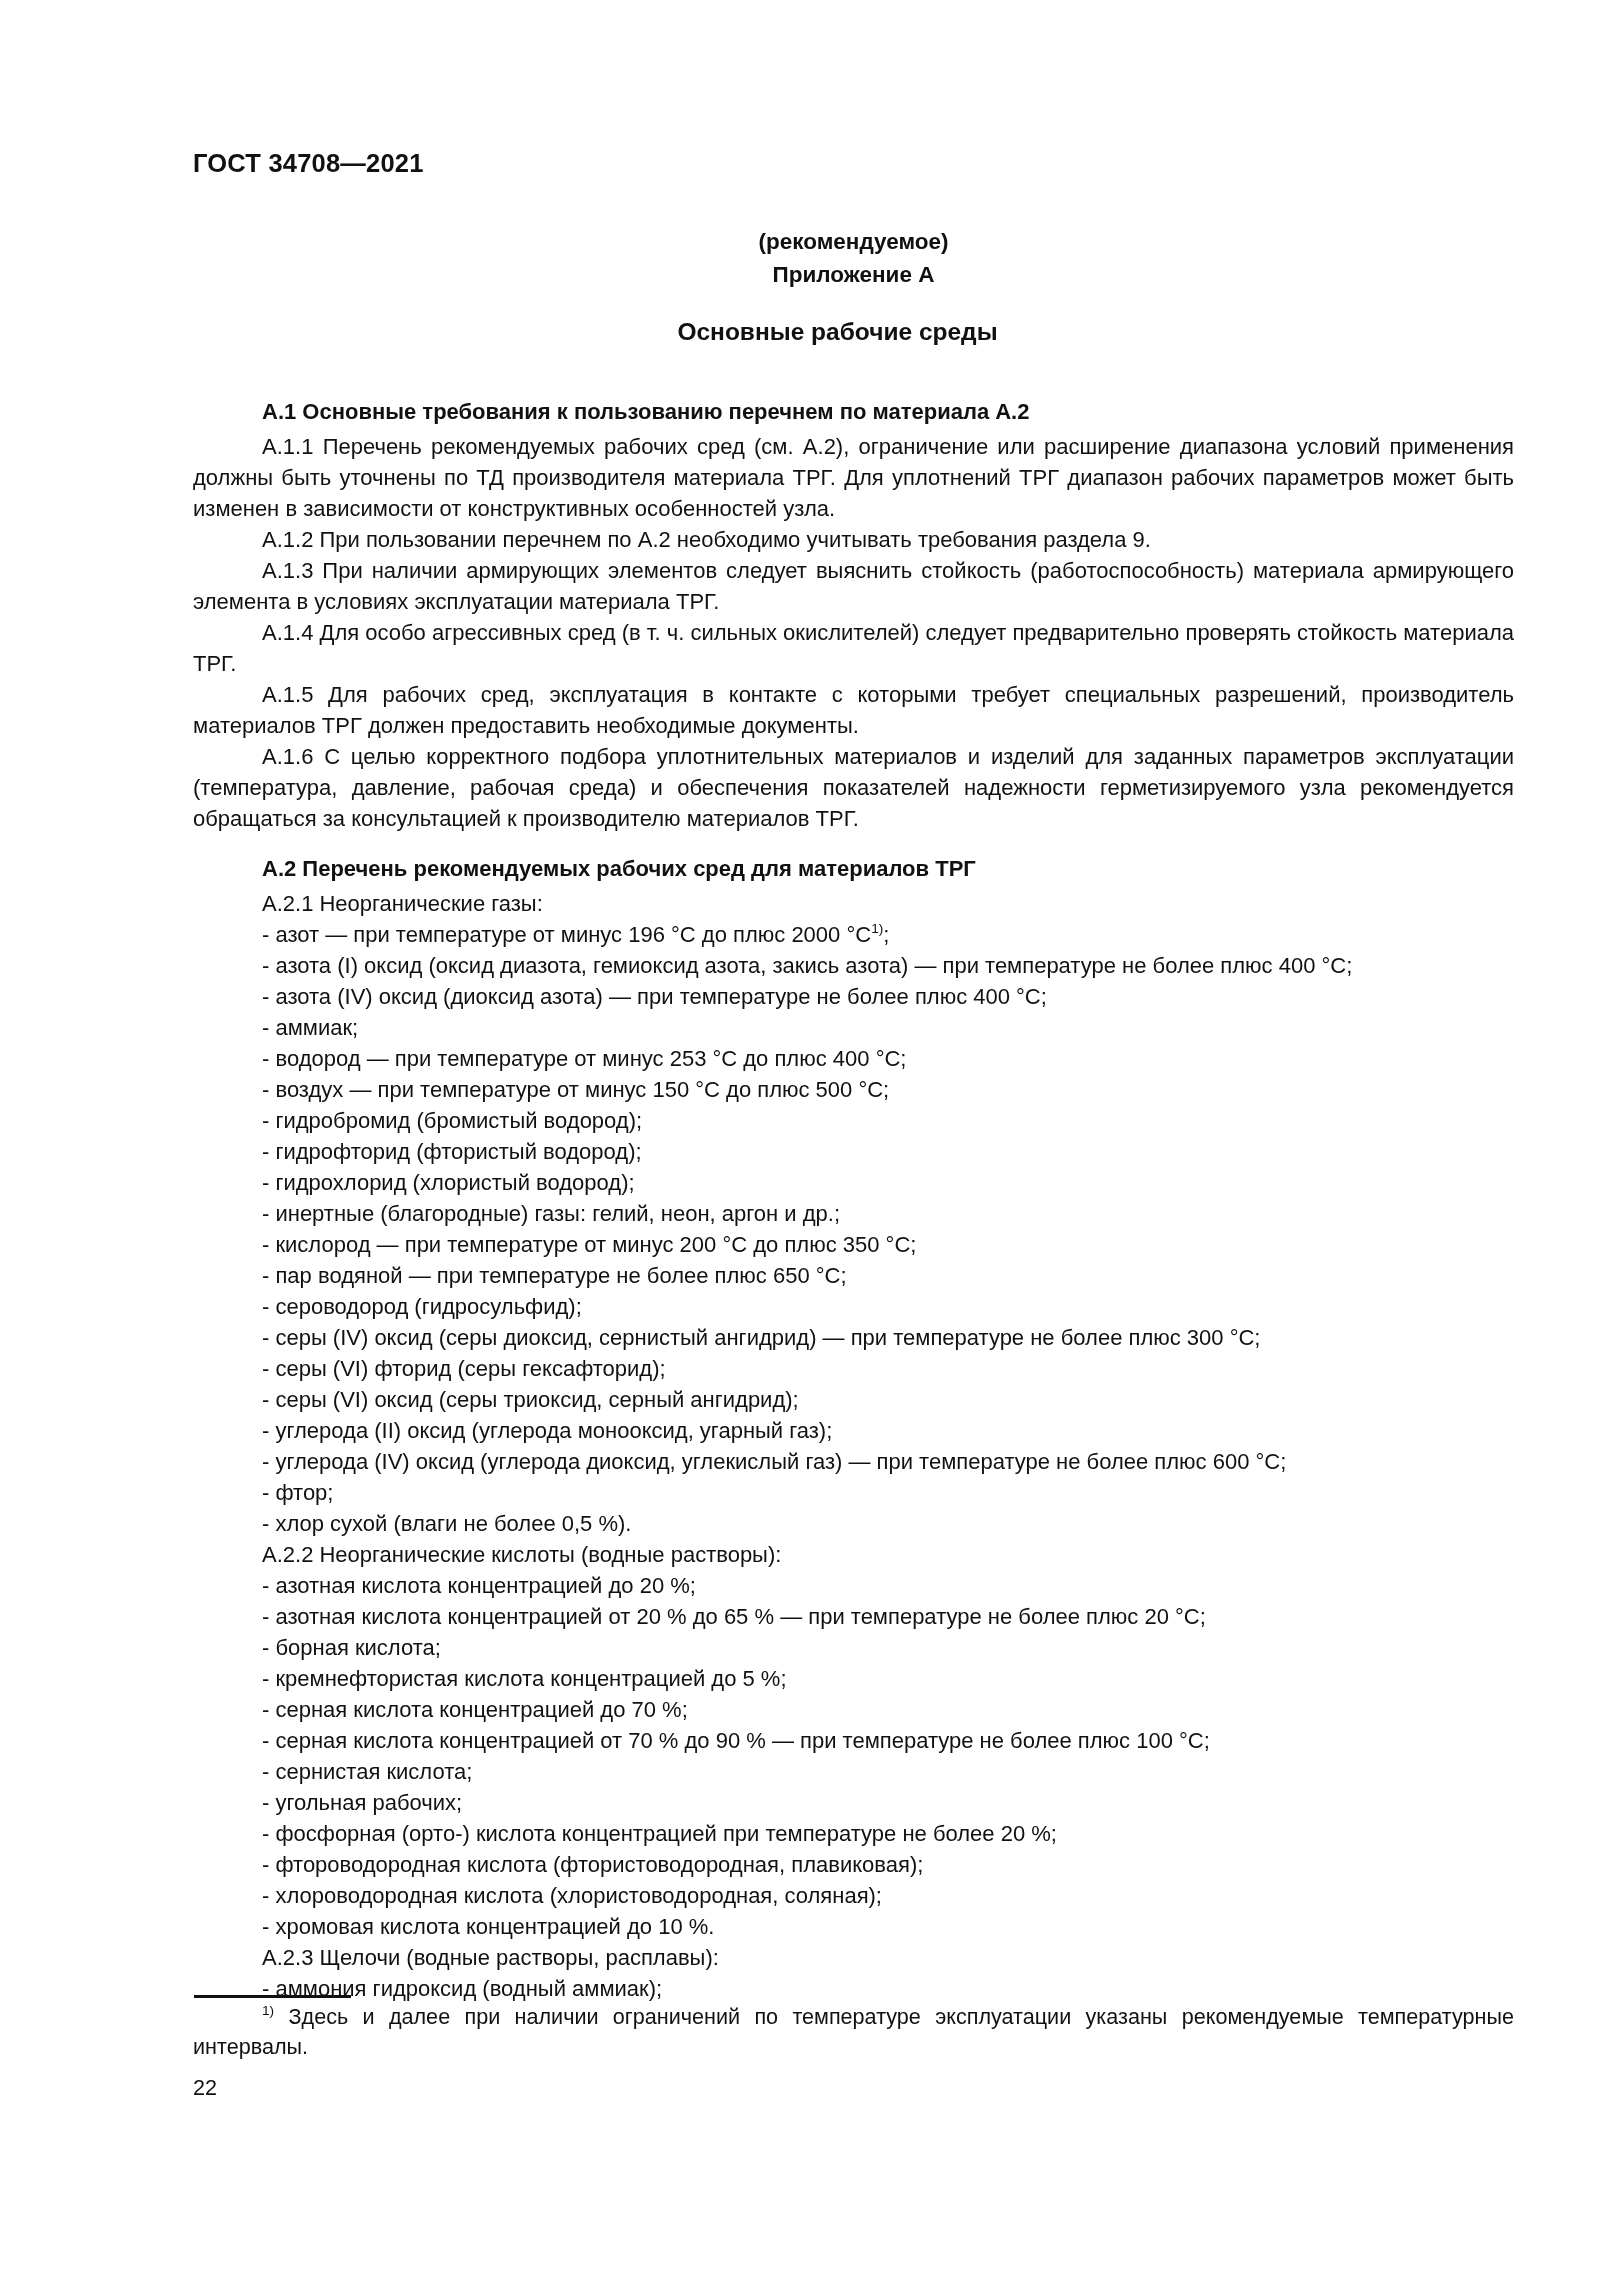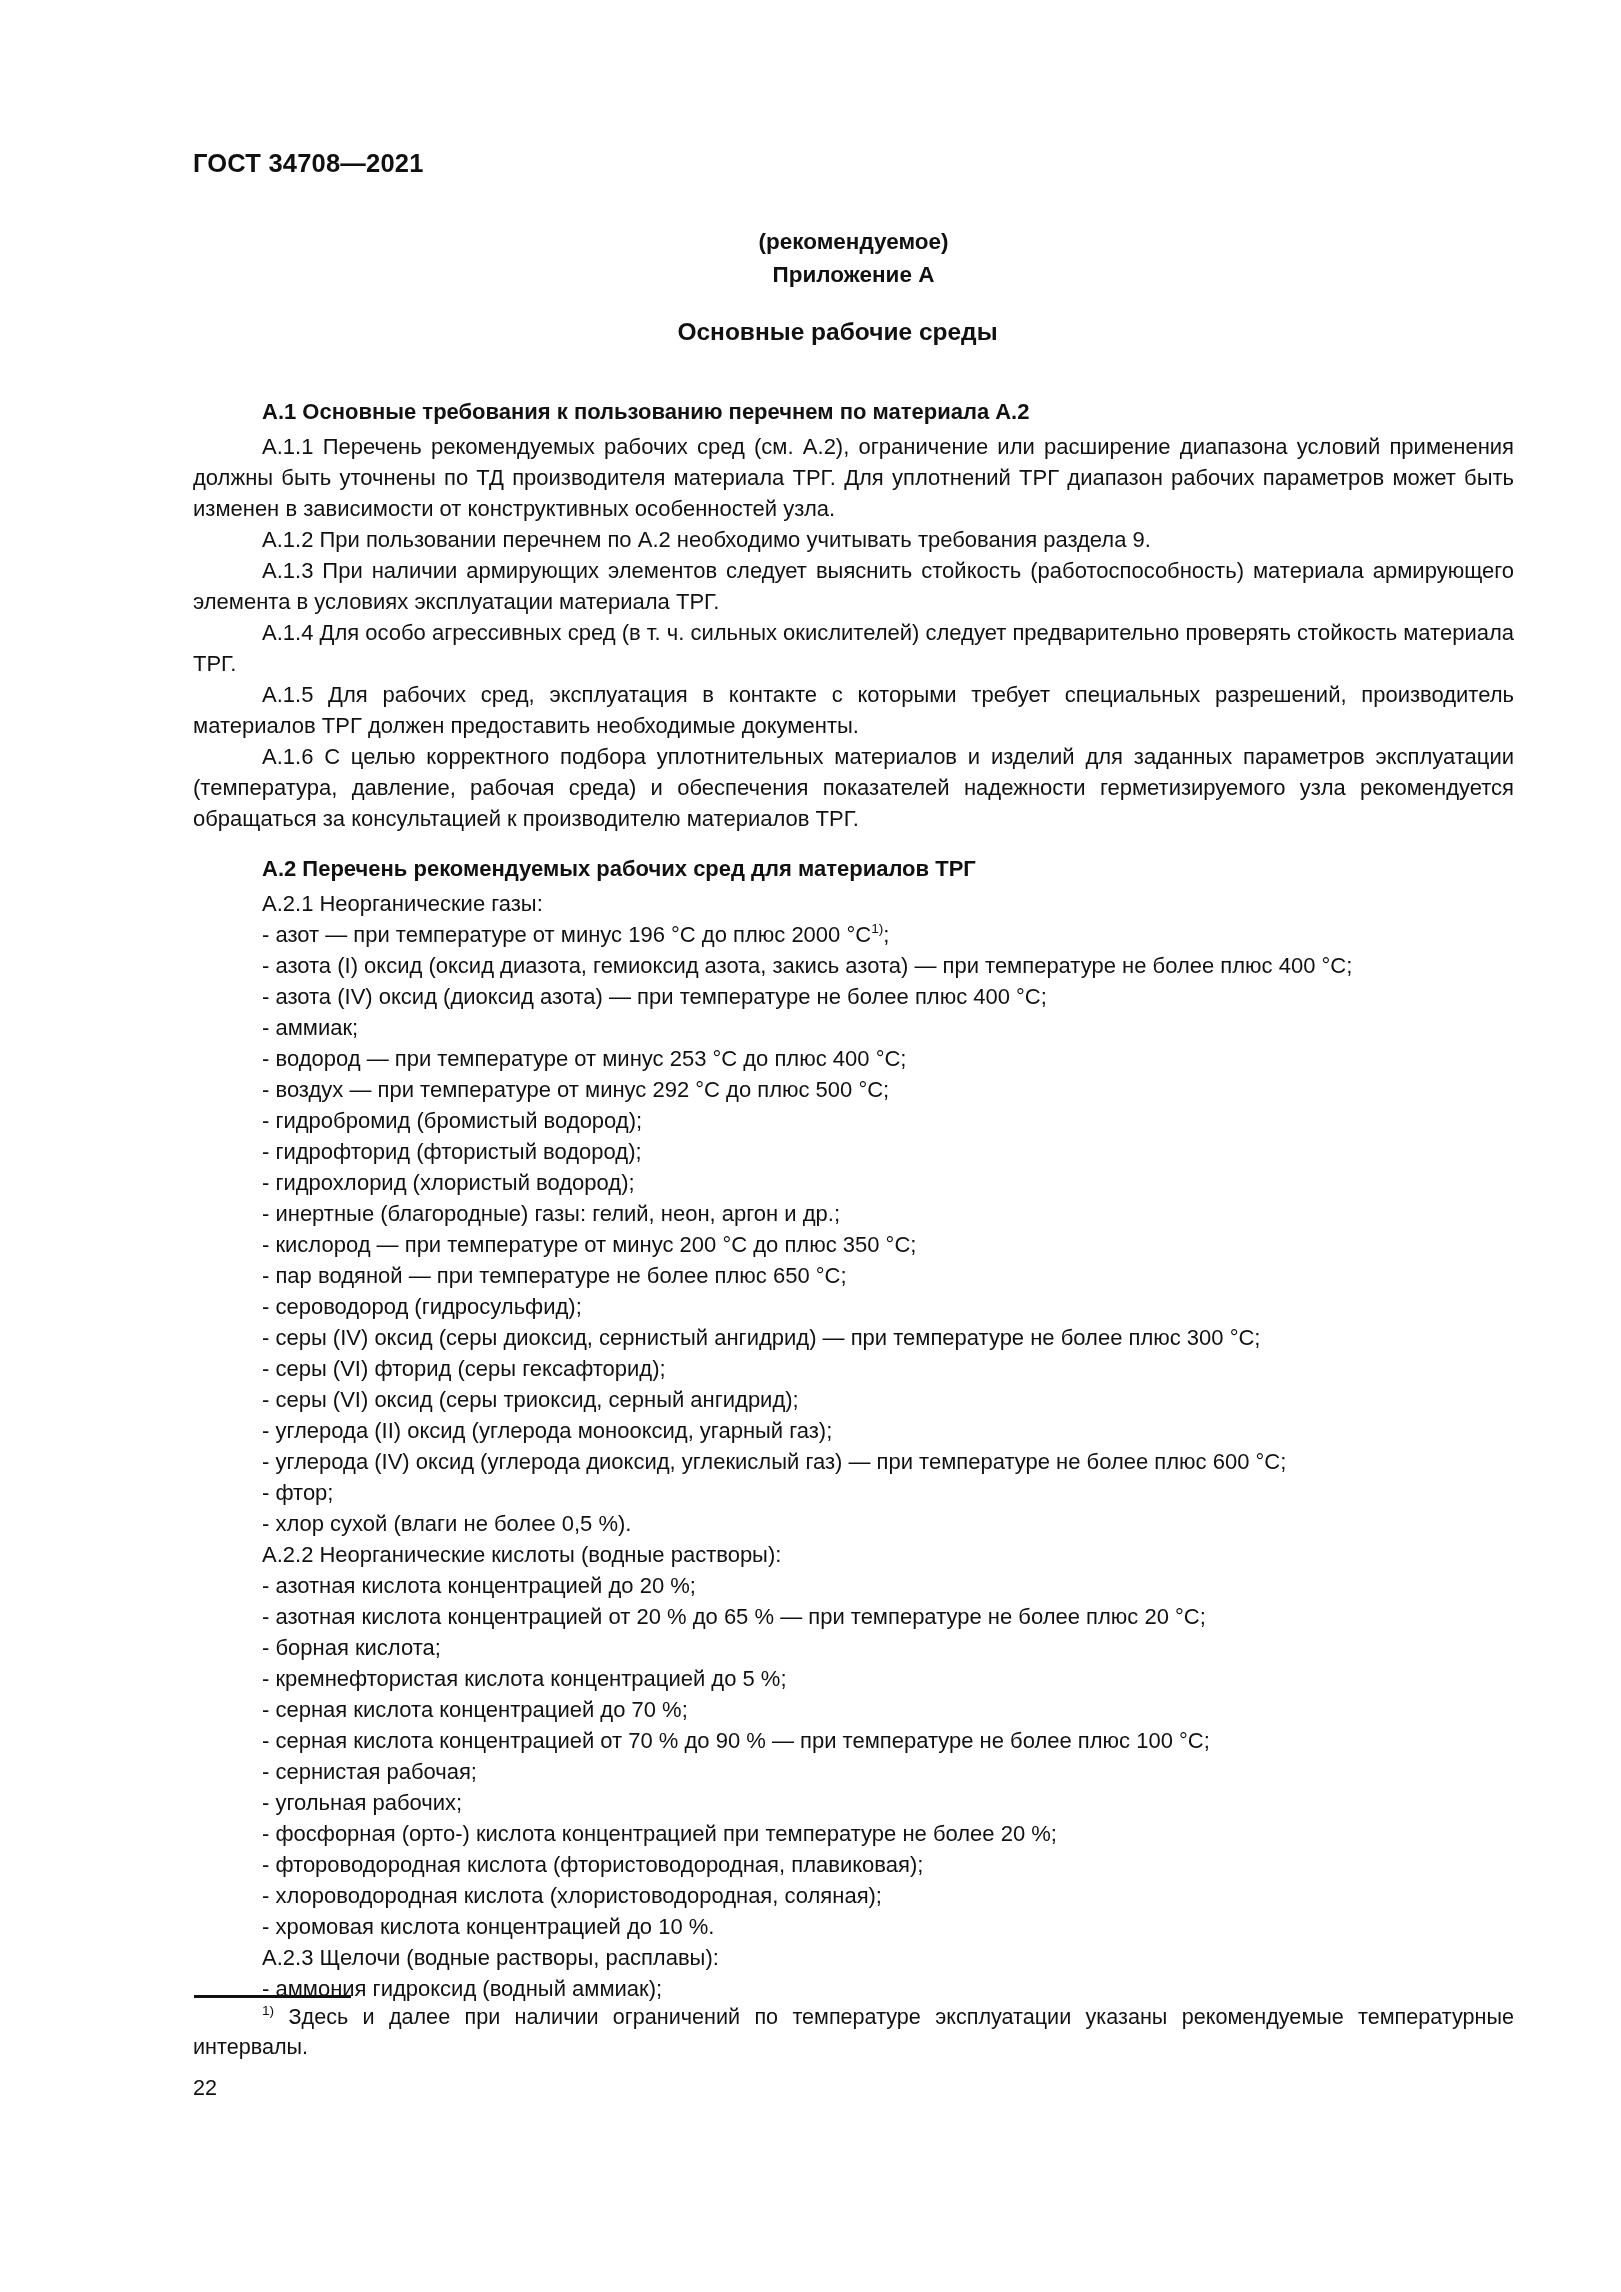--- a/index.html
+++ b/index.html
@@ -62,21 +62,21 @@
 
   <div class="sec-heading second">А.2 Перечень рекомендуемых рабочих сред для материалов ТРГ</div>
 
   <p class="line">А.2.1 Неорганические газы:</p>
   <p class="line"><span>- азот — при температуре от минус 196 °C до плюс 2000 °C</span><sup>1)</sup><span>;</span></p>
   <div>
       <p class="line">- азота (I) оксид (оксид диазота, гемиоксид азота, закись азота) — при температуре не более плюс 400 °C;</p>
       <p class="line">- азота (IV) оксид (диоксид азота) — при температуре не более плюс 400 °C;</p>
       <p class="line">- аммиак;</p>
       <p class="line">- водород — при температуре от минус 253 °C до плюс 400 °C;</p>
-      <p class="line">- воздух — при температуре от минус 292 °C до плюс 500 °C;</p>
+      <p class="line">- воздух — при температуре от минус 150 °C до плюс 500 °C;</p>
       <p class="line">- гидробромид (бромистый водород);</p>
       <p class="line">- гидрофторид (фтористый водород);</p>
       <p class="line">- гидрохлорид (хлористый водород);</p>
       <p class="line">- инертные (благородные) газы: гелий, неон, аргон и др.;</p>
       <p class="line">- кислород — при температуре от минус 200 °C до плюс 350 °C;</p>
       <p class="line">- пар водяной — при температуре не более плюс 650 °C;</p>
       <p class="line">- сероводород (гидросульфид);</p>
       <p class="line">- серы (IV) оксид (серы диоксид, сернистый ангидрид) — при температуре не более плюс 300 °C;</p>
       <p class="line">- серы (VI) фторид (серы гексафторид);</p>
       <p class="line">- серы (VI) оксид (серы триоксид, серный ангидрид);</p>
@@ -87,21 +87,21 @@
     </div>
 
   <p class="line">А.2.2 Неорганические кислоты (водные растворы):</p>
   <div>
       <p class="line">- азотная кислота концентрацией до 20 %;</p>
       <p class="line">- азотная кислота концентрацией от 20 % до 65 % — при температуре не более плюс 20 °C;</p>
       <p class="line">- борная кислота;</p>
       <p class="line">- кремнефтористая кислота концентрацией до 5 %;</p>
       <p class="line">- серная кислота концентрацией до 70 %;</p>
       <p class="line">- серная кислота концентрацией от 70 % до 90 % — при температуре не более плюс 100 °C;</p>
-      <p class="line">- сернистая рабочая;</p>
+      <p class="line">- сернистая кислота;</p>
       <p class="line">- угольная рабочих;</p>
       <p class="line">- фосфорная (орто-) кислота концентрацией при температуре не более 20 %;</p>
       <p class="line">- фтороводородная кислота (фтористоводородная, плавиковая);</p>
       <p class="line">- хлороводородная кислота (хлористоводородная, соляная);</p>
       <p class="line">- хромовая кислота концентрацией до 10 %.</p>
     </div>
 
   <p class="line">А.2.3 Щелочи (водные растворы, расплавы):</p>
   <div>
       <p class="line">- аммония гидроксид (водный аммиак);</p>

